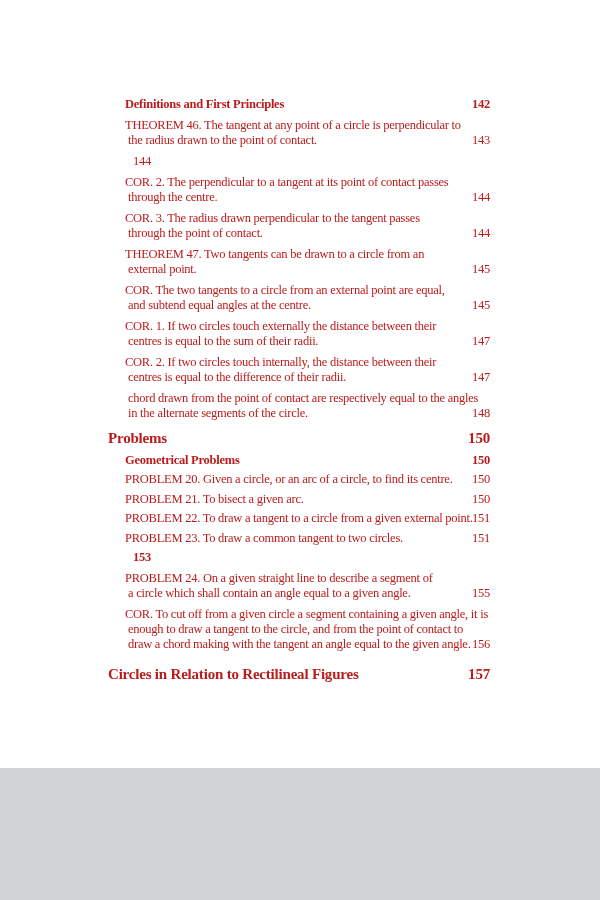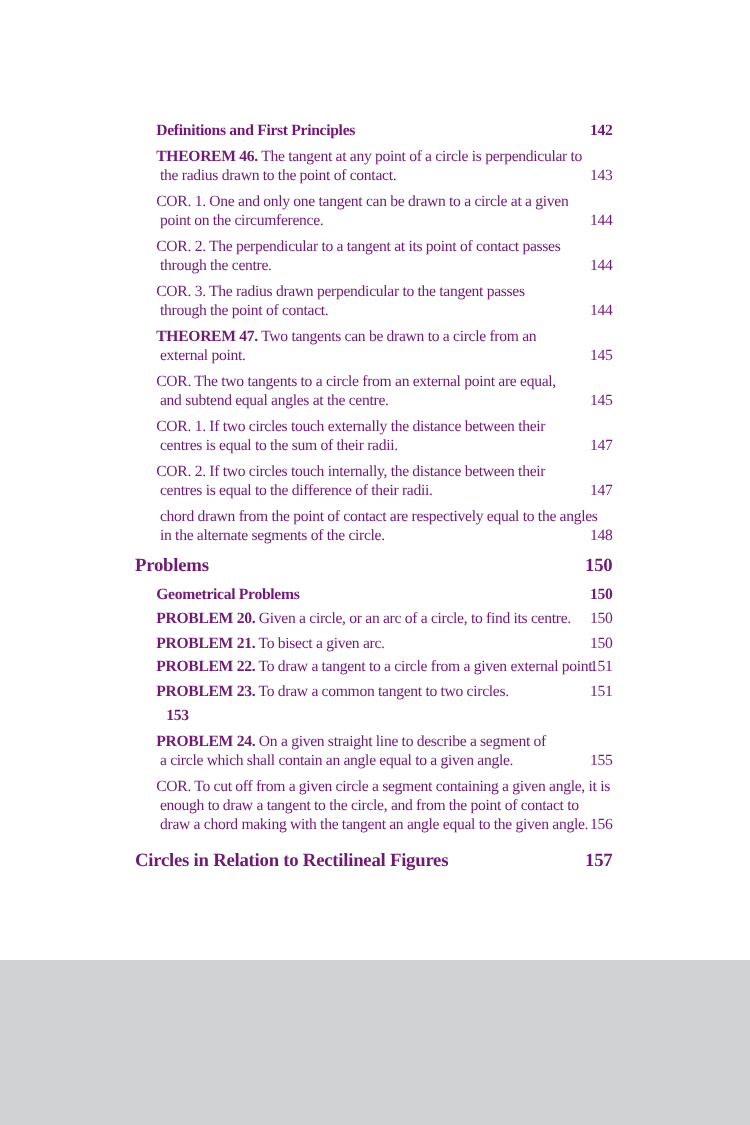--- a/index.html
+++ b/index.html
@@ -27,21 +27,21 @@
     top: 768px;
     left: 0;
     width: 600px;
     height: 132px;
   }
   .toc {
     position: absolute;
     left: 108px;
     top: 97px;
     width: 382px;
-    color: #701a75;
+    color: #b91c1c;
     font-size: 12.5px;
     letter-spacing: -0.25px;
   }
   .entry {
     display: flex;
     align-items: flex-end;
     margin-top: 6px;
   }
   .entry.g-first { margin-top: 0; }
   .entry.g-tight { margin-top: 4.5px; }
@@ -51,21 +51,21 @@
   .entry-text {
     flex: 1;
     min-width: 0;
   }
   .line {
     display: block;
     line-height: 15px;
     white-space: nowrap;
   }
   .line.cont { padding-left: 3px; }
-  .prefix { font-weight: bold; text-align: center; }
+  .prefix { font-weight: normal; text-align: center; }
   .entry.section { font-weight: bold; }
   .entry.chapter {
     font-weight: bold;
     font-size: 15px;
     letter-spacing: -0.2px;
   }
   .entry.chapter .line { line-height: 19px; }
   .entry-page {
     margin-left: 8px;
     line-height: 15px;
@@ -90,24 +90,20 @@
         <div class="entry-page bold">142</div>
       </div>
       <div class="entry item l2">
         <div class="entry-text">
           <span class="line"><b class="prefix">THEOREM 46.</b> The tangent at any point of a circle is perpendicular to</span>
           <span class="line cont">the radius drawn to the point of contact.</span>
         </div>
         <div class="entry-page">143</div>
       </div>
       <div class="entry item l2">
-        <div class="entry-text">
-          <span class="line">COR. 1. One and only one tangent can be drawn to a circle at a given</span>
-          <span class="line cont">point on the circumference.</span>
-        </div>
         <div class="entry-page">144</div>
       </div>
       <div class="entry item l2">
         <div class="entry-text">
           <span class="line">COR. 2. The perpendicular to a tangent at its point of contact passes</span>
           <span class="line cont">through the centre.</span>
         </div>
         <div class="entry-page">144</div>
       </div>
       <div class="entry item l2">

